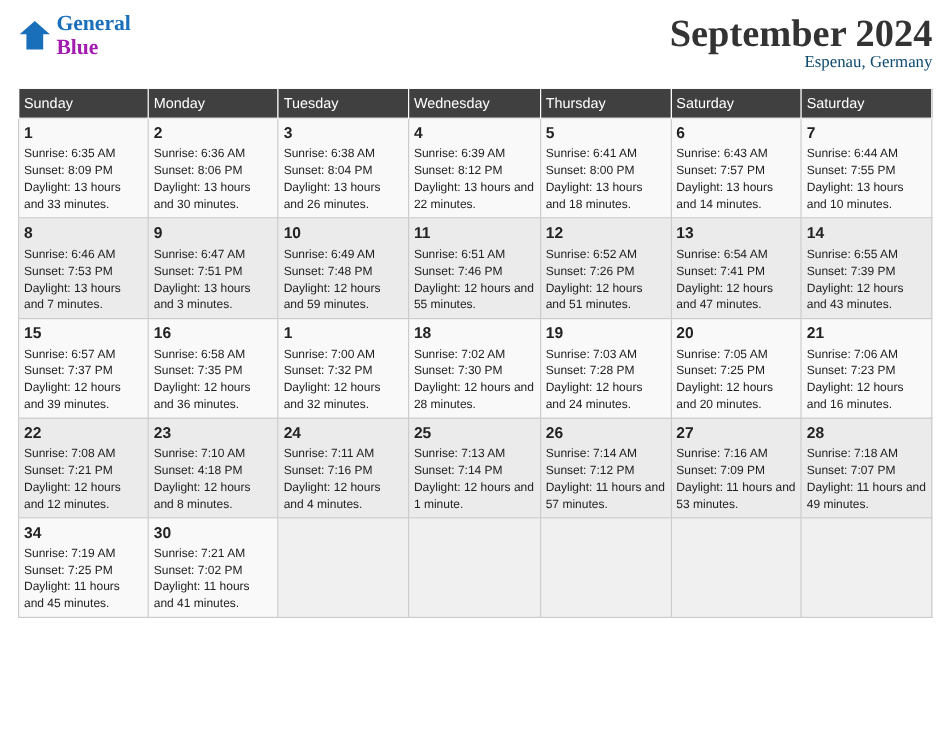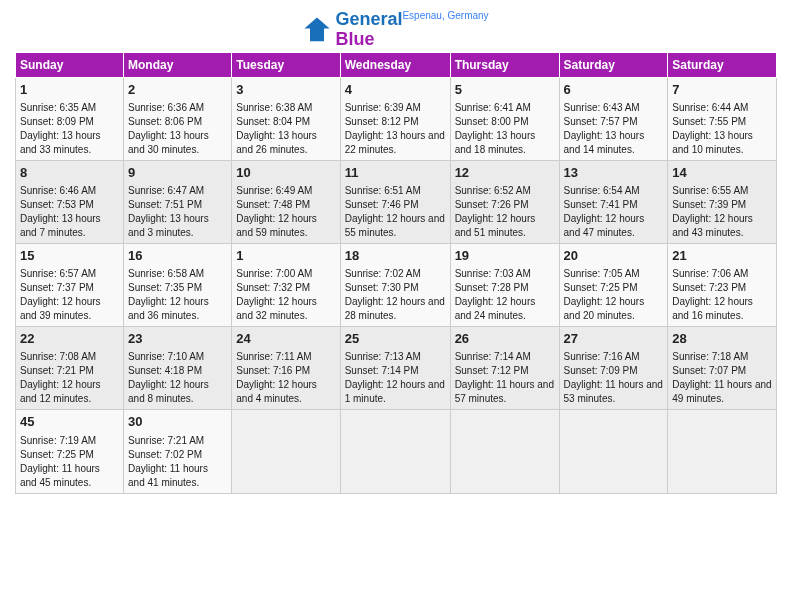--- a/index.html
+++ b/index.html
@@ -11,23 +11,24 @@
       overflow: hidden;
     }
     .page {
       width: 792px;
       min-height: 612px;
       background: #fff;
       padding: 10px 15px 10px 15px;
     }
     .header {
       display: flex;
-      justify-content: center;
+      justify-content: space-between;
       align-items: flex-start;
-      margin-bottom: 2px;
+      margin-bottom: 12px;
+      font-family: Liberation Serif, serif;
     }
     .logo {
       display: flex;
       align-items: center;
       gap: 4px;
     }
     .logo-text {
       font-size: 18px;
       font-weight: bold;
       color: #333;
@@ -43,33 +44,33 @@
     .title-block {
       text-align: right;
     }
     .month-title {
       font-size: 32px;
       font-weight: bold;
       color: #333;
       line-height: 1.1;
     }
     .location {
-      font-size: 10px;
-      color: #3b82f6;
+      font-size: 14px;
+      color: #0c4a6e;
     }
     table {
       width: 100%;
       border-collapse: collapse;
       font-size: 10px;
     }
     thead th {
-      background-color: #a21caf;
+      background-color: #404040;
       color: #fff;
       font-size: 12px;
-      font-weight: bold;
+      font-weight: normal;
       padding: 5px 4px;
       text-align: left;
       border: 1px solid #fff;
     }
     tbody td {
       border: 1px solid #ccc;
       padding: 3px 4px;
       vertical-align: top;
       width: 113px;
       min-height: 70px;
@@ -98,20 +99,21 @@
     <div class="logo">
       <svg class="logo-icon" viewBox="0 0 40 40">
         <polygon points="20,2 38,18 30,18 30,36 10,36 10,18 2,18" fill="#1a6fba"></polygon>
       </svg>
       <div class="logo-text">
         <div><span>General</span></div>
         <div style="color:#a21caf;">Blue</div>
       </div>
     </div>
     <div class="title-block">
+      <div class="month-title">September 2024</div>
       <div class="location">Espenau, Germany</div>
     </div>
   </div>
 
   <table>
     <thead>
       <tr>
         <th>Sunday</th>
         <th>Monday</th>
         <th>Tuesday</th>
@@ -152,21 +154,21 @@
         <tr>
           <td><span class="day-num">22</span><span>Sunrise: 7:08 AM</span><br><span>Sunset: 7:21 PM</span><br><span>Daylight: 12 hours and 12 minutes.</span></td>
           <td><span class="day-num">23</span><span>Sunrise: 7:10 AM</span><br><span>Sunset: 4:18 PM</span><br><span>Daylight: 12 hours and 8 minutes.</span></td>
           <td><span class="day-num">24</span><span>Sunrise: 7:11 AM</span><br><span>Sunset: 7:16 PM</span><br><span>Daylight: 12 hours and 4 minutes.</span></td>
           <td><span class="day-num">25</span><span>Sunrise: 7:13 AM</span><br><span>Sunset: 7:14 PM</span><br><span>Daylight: 12 hours and 1 minute.</span></td>
           <td><span class="day-num">26</span><span>Sunrise: 7:14 AM</span><br><span>Sunset: 7:12 PM</span><br><span>Daylight: 11 hours and 57 minutes.</span></td>
           <td><span class="day-num">27</span><span>Sunrise: 7:16 AM</span><br><span>Sunset: 7:09 PM</span><br><span>Daylight: 11 hours and 53 minutes.</span></td>
           <td><span class="day-num">28</span><span>Sunrise: 7:18 AM</span><br><span>Sunset: 7:07 PM</span><br><span>Daylight: 11 hours and 49 minutes.</span></td>
         </tr>
         <tr>
-          <td><span class="day-num">45</span><span>Sunrise: 7:19 AM</span><br><span>Sunset: 7:25 PM</span><br><span>Daylight: 11 hours and 45 minutes.</span></td>
+          <td><span class="day-num">34</span><span>Sunrise: 7:19 AM</span><br><span>Sunset: 7:25 PM</span><br><span>Daylight: 11 hours and 45 minutes.</span></td>
           <td><span class="day-num">30</span><span>Sunrise: 7:21 AM</span><br><span>Sunset: 7:02 PM</span><br><span>Daylight: 11 hours and 41 minutes.</span></td>
           <td style="background: rgb(240, 240, 240);"></td>
           <td style="background: rgb(240, 240, 240);"></td>
           <td style="background: rgb(240, 240, 240);"></td>
           <td style="background: rgb(240, 240, 240);"></td>
           <td style="background: rgb(240, 240, 240);"></td>
         </tr>
       </tbody>
   </table>
 </div>

